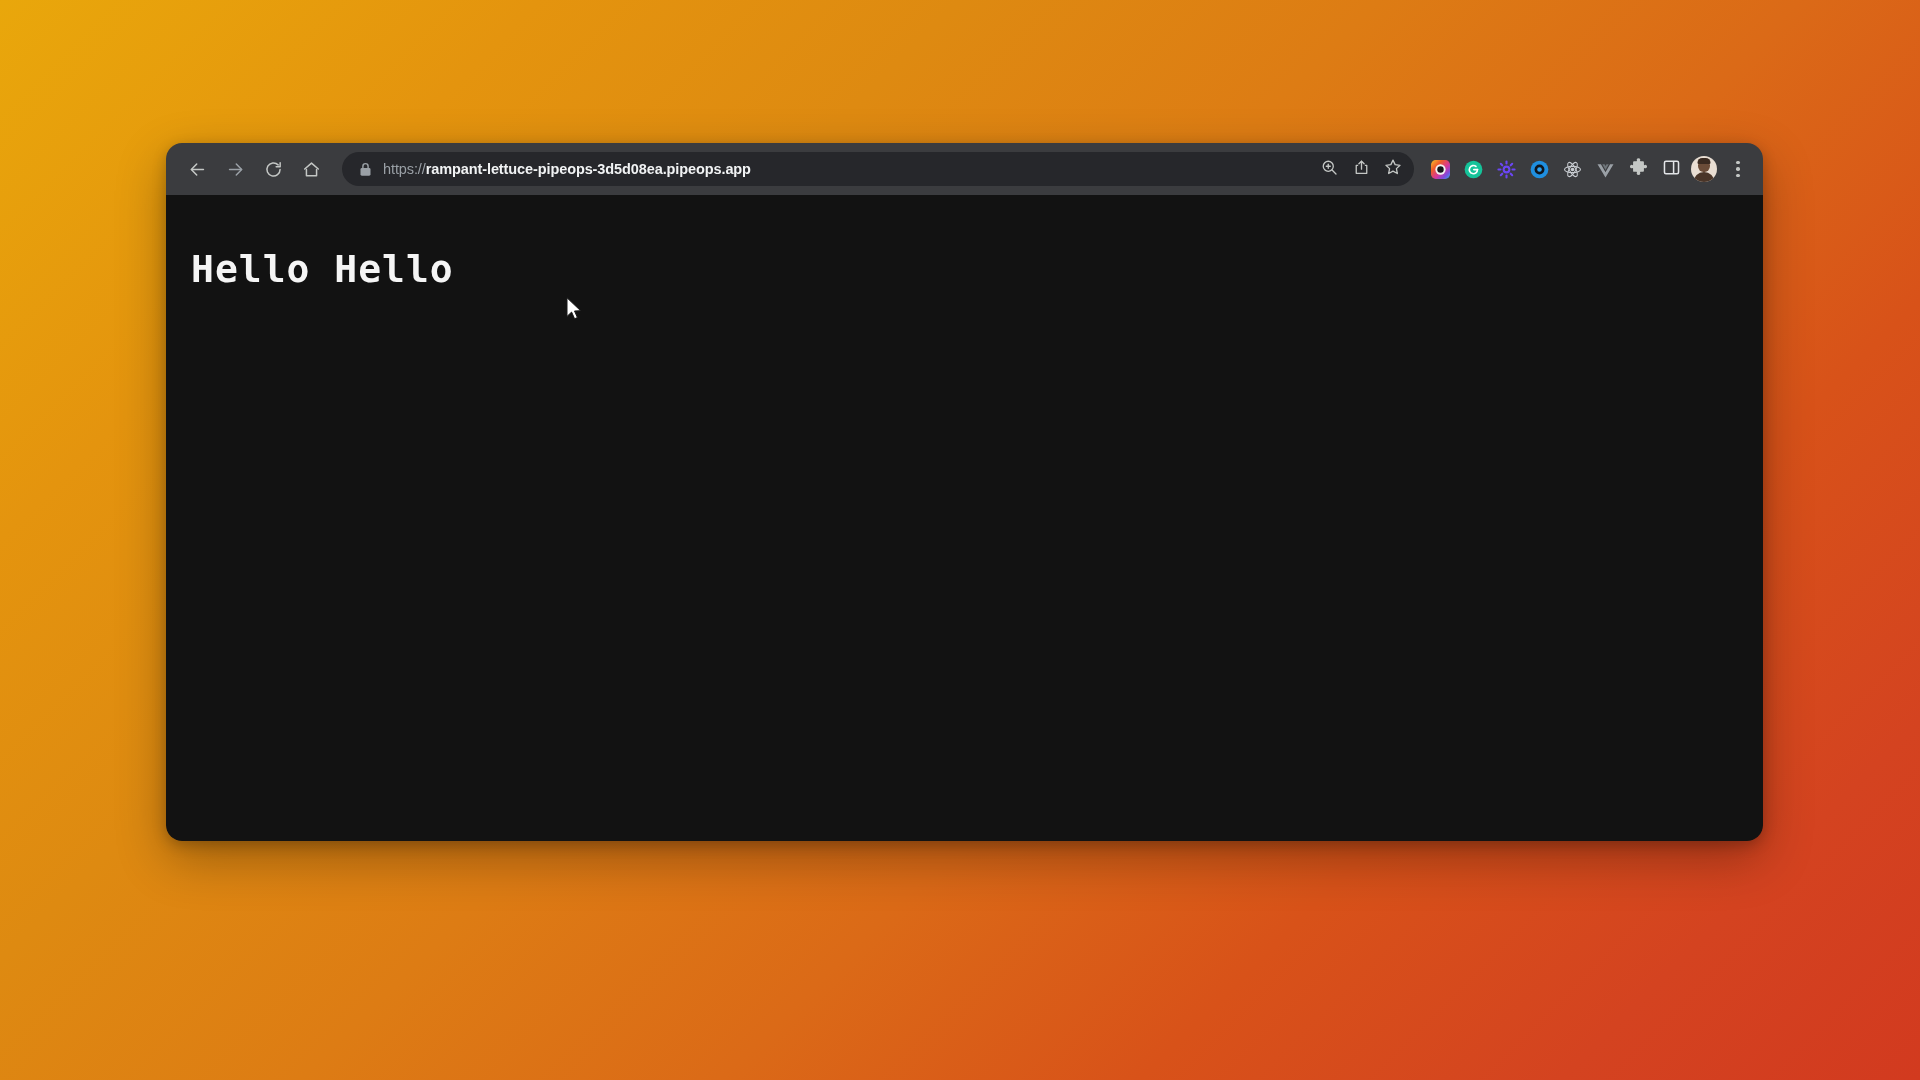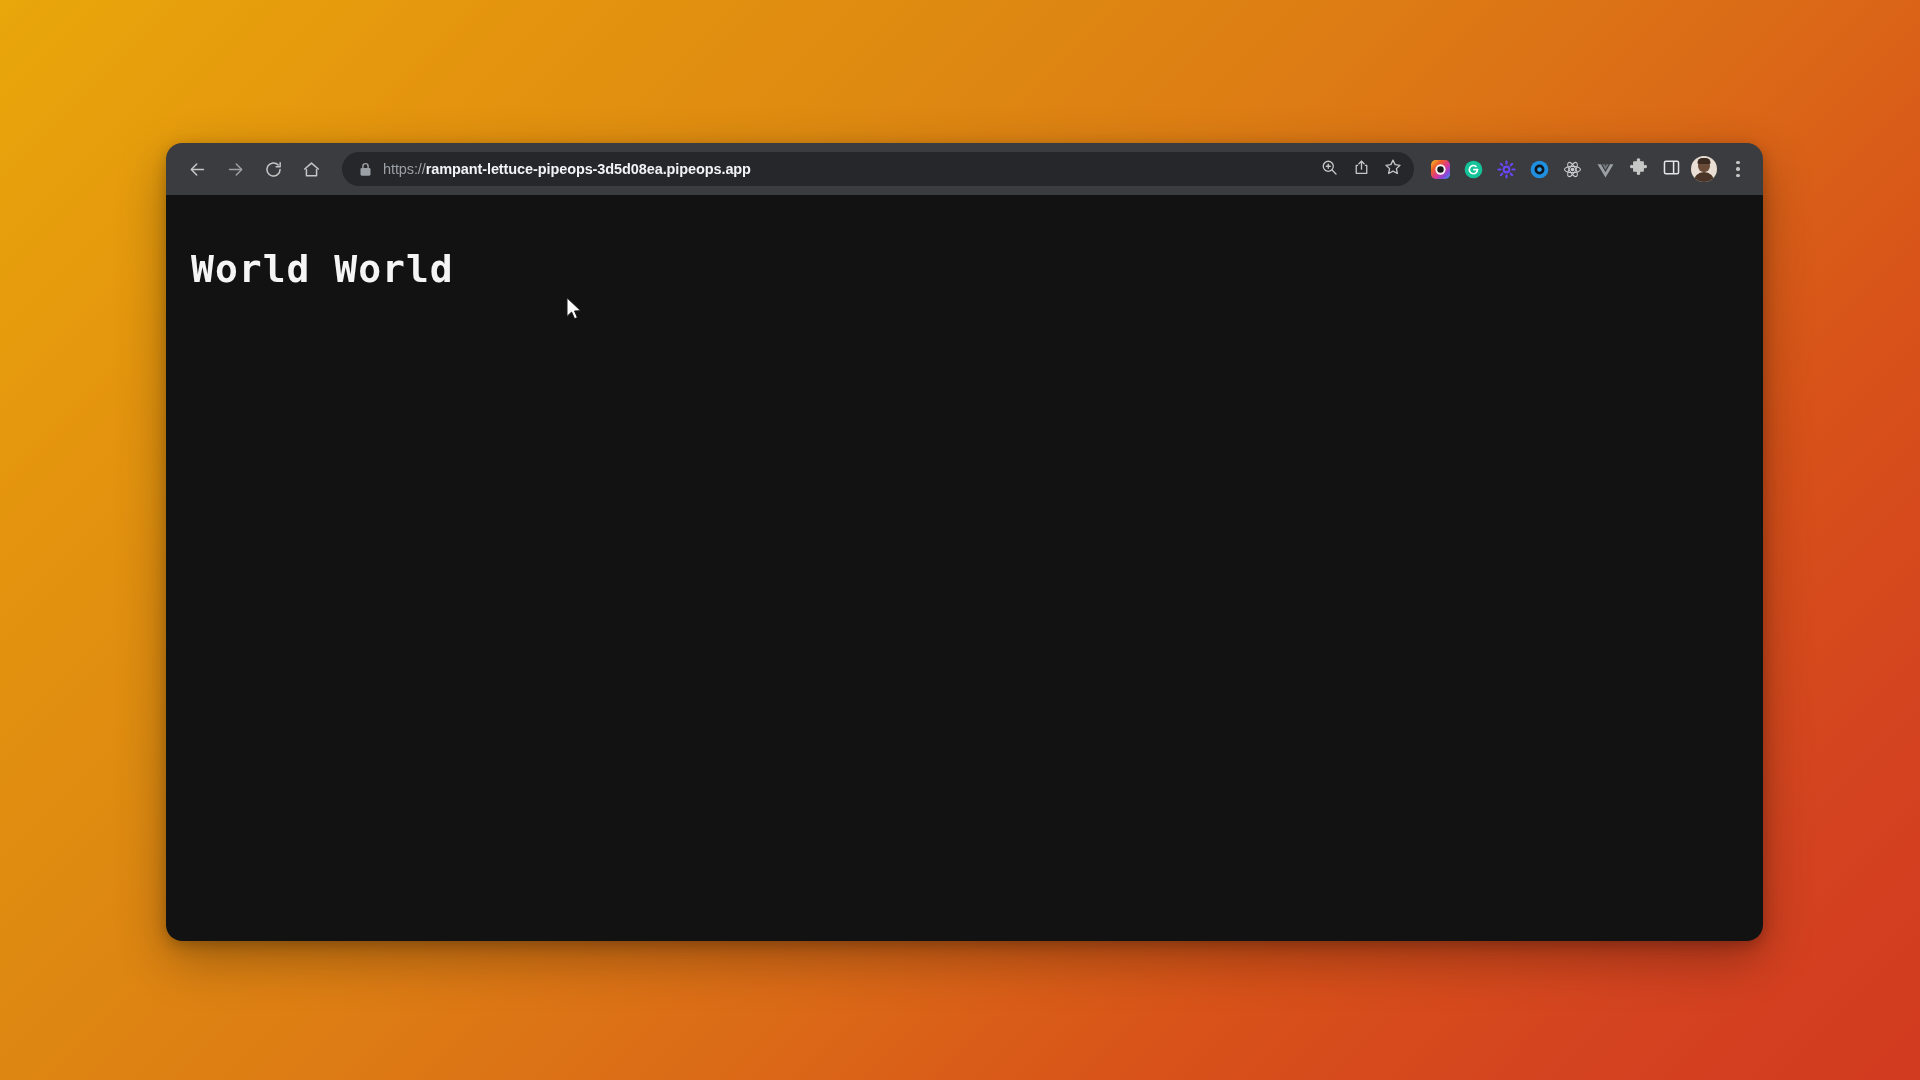--- a/index.html
+++ b/index.html
@@ -30,21 +30,21 @@
     width: 1920px;
     height: 1080px;
   }
 
   
   .browser-window {
     position: absolute;
     left: 166px;
     top: 143px;
     width: 1597px;
-    height: 798px;
+    height: 698px;
     border-radius: 16px;
     overflow: hidden;
     box-shadow: 0 18px 50px rgba(0,0,0,0.30), 0 4px 14px rgba(0,0,0,0.22);
     display: flex;
     flex-direction: column;
   }
 
   
   .toolbar {
     height: 52px;
@@ -426,21 +426,21 @@
         <div class="menu-dots" title="Menu">
           <i></i>
           <i></i>
           <i></i>
         </div>
 
       </div>
     </div>
 
     <div class="page-viewport">
-      <div class="page-heading">World World</div>
+      <div class="page-heading">Hello Hello</div>
     </div>
 
   </div>
 
   <div class="cursor">
     <svg width="18" height="26" viewBox="0 0 18 26">
       <path d="M1 0.8 L1 19.4 L5.6 15.1 L8.6 21.8 L11.4 20.5 L8.5 14.0 L14.6 13.7 Z" fill="#ffffff" stroke="#1b1b1b" stroke-width="1"></path>
     </svg>
   </div>
 

